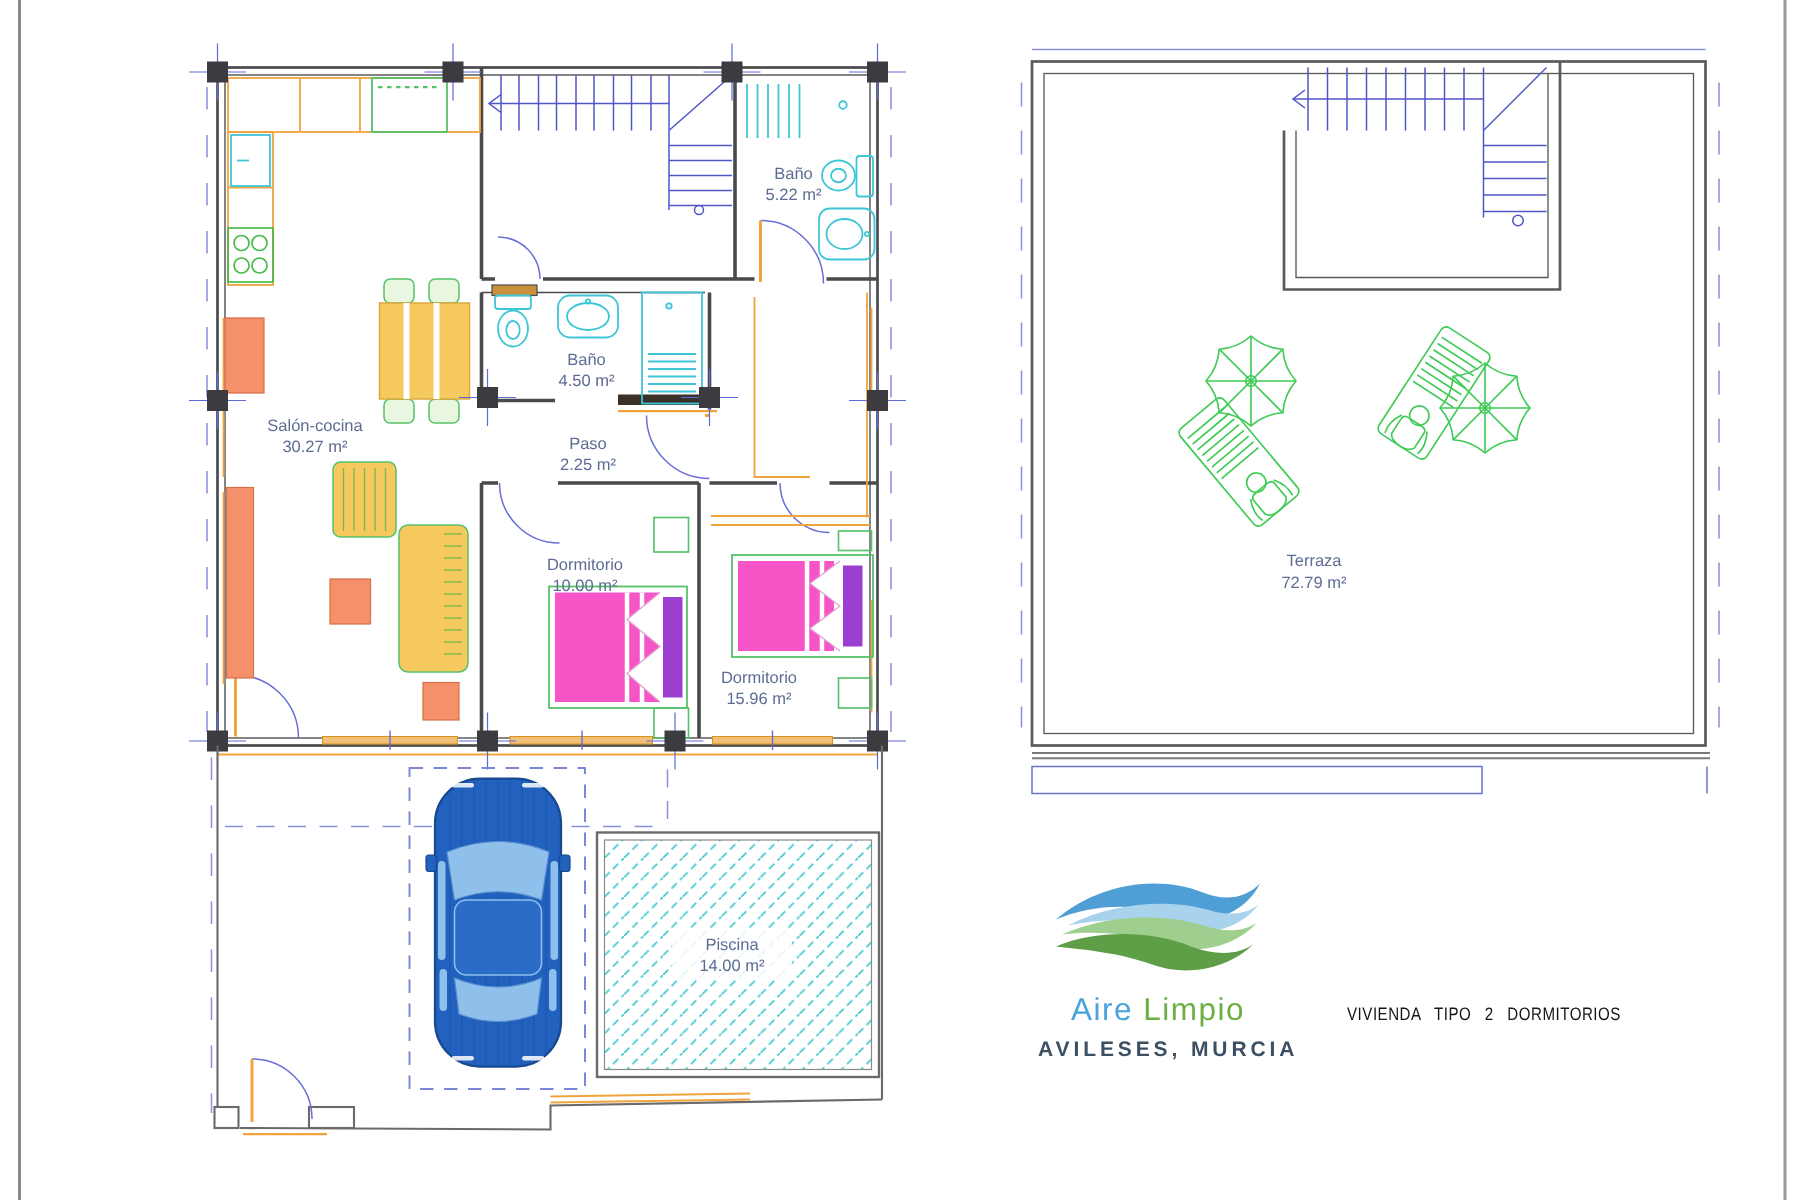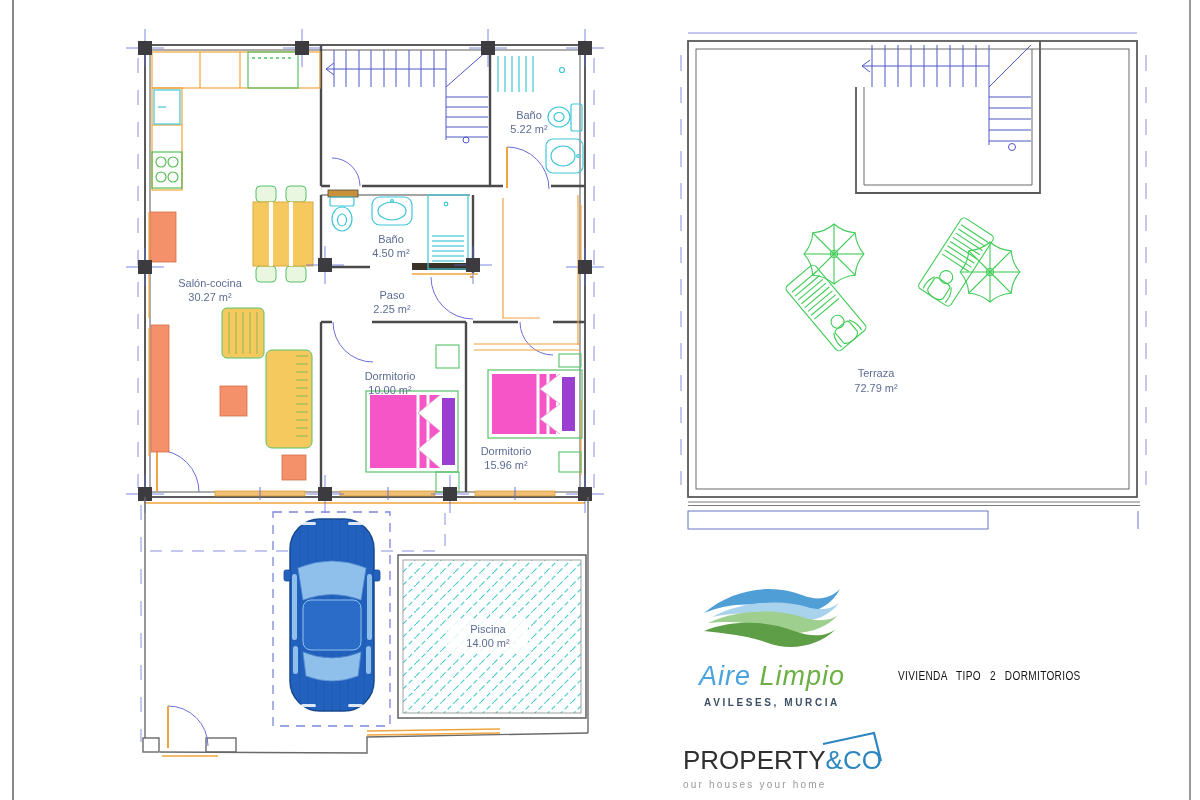--- a/index.html
+++ b/index.html
@@ -3,23 +3,23 @@
 <meta charset="utf-8">
 <style>
   html,body{margin:0;padding:0;background:#ffffff;}
   #sheet{position:relative;width:1200px;height:800px;background:#ffffff;overflow:hidden;
          font-family:"Liberation Sans",sans-serif;}
   .border-line{position:absolute;top:0;bottom:0;width:2px;background:#9a9a9a;}
   svg text{font-family:"Liberation Sans",sans-serif;}
   .rl{font-size:11px;fill:#5d6c94;text-anchor:middle;}
   
   .aire{position:absolute;left:692px;top:583px;width:160px;text-align:center;}
-  .aire-title{font-size:27px;letter-spacing:1px;font-weight:500;margin-top:2px;white-space:nowrap;font-style:italic;}
+  .aire-title{font-size:21px;letter-spacing:1px;font-weight:500;margin-top:2px;white-space:nowrap;}
   .aire-w1{color:#4aa3dc;} .aire-w2{color:#6cb044;}
-  .aire-sub{font-size:10px;letter-spacing:2.6px;color:#3d4f63;font-weight:bold;margin-top:5px;white-space:nowrap;}
+  .aire-sub{font-size:14px;letter-spacing:2.6px;color:#3d4f63;font-weight:bold;margin-top:5px;white-space:nowrap;}
   .plan-title{position:absolute;left:898px;top:669px;font-size:12px;color:#141414;
       transform:scaleX(.84);transform-origin:left center;letter-spacing:.4px;word-spacing:7px;white-space:nowrap;}
   .pco{position:absolute;left:683px;top:745px;}
   .pco-row{position:relative;font-size:26px;letter-spacing:0;white-space:nowrap;color:#2f2f2f;}
   .pco-co{color:#2e86c1;}
   .pco-roof{position:absolute;left:138px;top:-15px;}
   .pco-tag{font-size:10px;letter-spacing:2.2px;color:#9a9a9a;margin-top:3px;}
   .rod{position:absolute;left:905px;top:748px;display:flex;align-items:flex-start;}
   .rod-icon{margin-top:6px;margin-right:8px;}
   .rod-name{font-family:"Liberation Serif",serif;font-weight:bold;font-size:34px;color:#2c3a55;white-space:nowrap;}
@@ -427,23 +427,14 @@
     </svg>
     <div class="aire-title">
       <span class="aire-w1">Aire</span>
       <span class="aire-w2">Limpio</span>
     </div>
     <div class="aire-sub">AVILESES, MURCIA</div>
   </div>
 
   <div class="plan-title">VIVIENDA TIPO 2 DORMITORIOS</div>
 
-  <div class="pco">
-    <div class="pco-row">
-      <span>PROPERTY</span><span class="pco-co">&amp;CO</span>
-      <svg class="pco-roof" width="70" height="34" viewBox="0 0 70 34">
-        <polyline points="2,14 53,3 60,31" fill="none" stroke="#2e86c1" stroke-width="2.2"></polyline>
-      </svg>
-    </div>
-    <div class="pco-tag">our houses your home</div>
-  </div>
 
 </div>
 
 </body></html>

